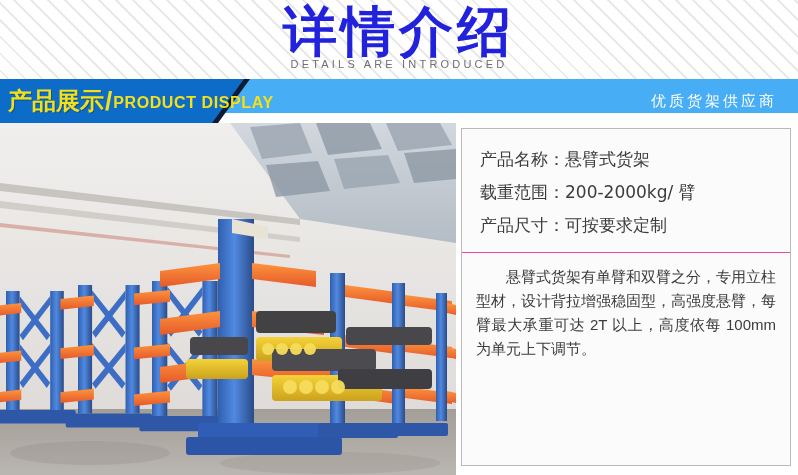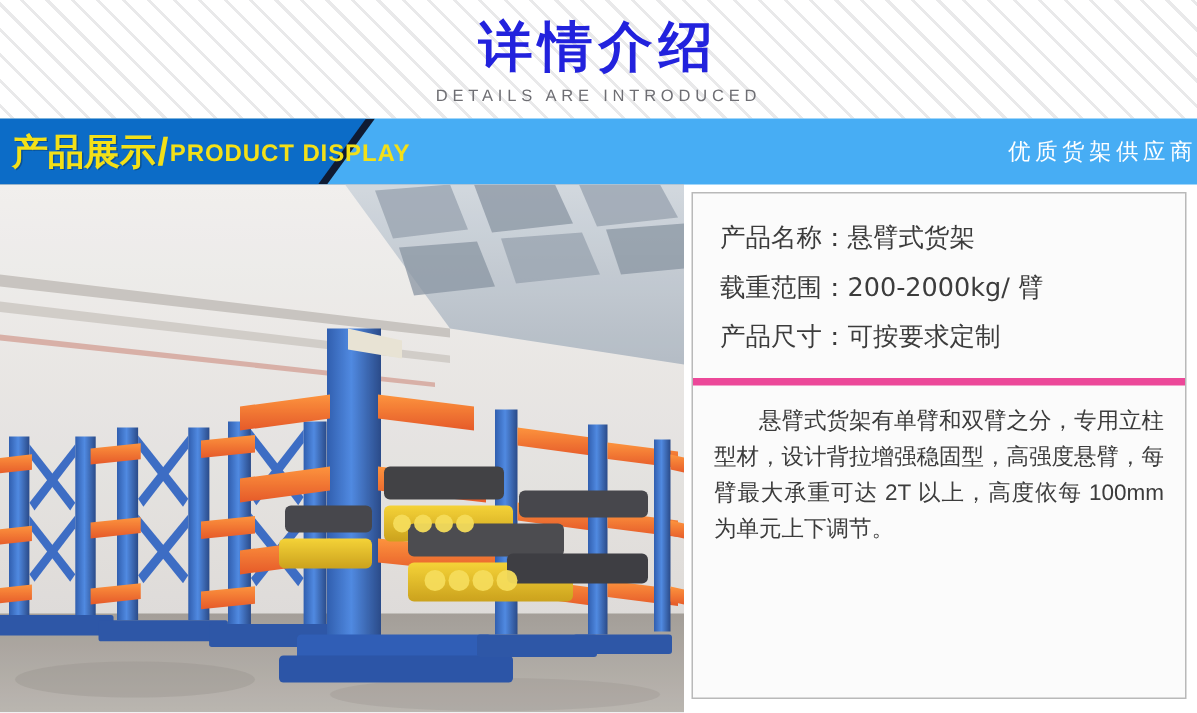--- a/index.html
+++ b/index.html
@@ -18,38 +18,38 @@
         45deg,
         #ffffff 0px, #ffffff 5px,
         #e9e9ea 5px, #e9e9ea 7px,
         #ffffff 7px, #ffffff 12px
       );
     overflow:hidden;
   }
   .banner-title{
     position:absolute;left:0;right:0;top:9px;
     text-align:center;
-    font-size:36px;line-height:44px;
+    font-size:54px;line-height:44px;
     font-weight:bold;
     color:#2222dd;
     letter-spacing:4px;
     font-family:Liberation Sans, sans-serif;
   }
   .banner-sub{
     position:absolute;left:0;right:0;top:57px;
     text-align:center;
     font-size:11px;line-height:14px;
     color:#6e6e73;
     letter-spacing:3.2px;
     font-family:"Liberation Sans",sans-serif;
   }
 
   
   .blue-bar{
-    position:absolute;left:0;top:79px;width:798px;height:44px;
+    position:absolute;left:0;top:79px;width:798px;height:34px;
     background:#47adf4;
   }
   .ribbon-shadow{
     position:absolute;left:0;top:0;width:250px;height:44px;
     background:#0f1b33;
     -webkit-clip-path:polygon(0 0, 250px 0, 218px 44px, 0 44px);
     clip-path:polygon(0 0, 250px 0, 218px 44px, 0 44px);
   }
   .ribbon{
     position:absolute;left:0;top:0;width:244px;height:44px;
@@ -72,21 +72,21 @@
     margin:0 1px 0 1px;
     font-family:"Liberation Sans",sans-serif;
   }
   .ribbon-en{
     font-size:16px;font-weight:bold;color:#f3e018;
     letter-spacing:.6px;
     font-family:"Liberation Sans",sans-serif;
     position:relative;top:2px;
   }
   .bar-slogan{
-    position:absolute;right:0;top:0;height:44px;
+    position:absolute;right:21px;top:0;height:44px;
     display:flex;align-items:center;
     font-size:15px;color:#ffffff;letter-spacing:3px;
     font-family:"DejaVu Sans","Liberation Sans",sans-serif;
   }
 
   
   .photo{
     position:absolute;left:0;top:123px;width:456px;height:352px;
     overflow:hidden;background:#9aa3ad;
   }
@@ -94,21 +94,21 @@
 
   
   .info-panel{
     position:absolute;left:461px;top:128px;width:330px;height:338px;
     background:#fbfbfb;
     border:1px solid #b9b9b9;
     box-sizing:border-box;
   }
   .spec-block{
     padding:14px 0 10px 18px;
-    border-bottom:5px solid #ec4899;
+    border-bottom:1px solid #ec4899;
   }
   .spec-row{
     font-size:17px;line-height:33px;color:#3c3c3c;
     font-family:"DejaVu Sans","Liberation Sans",sans-serif;
     white-space:nowrap;
   }
   .desc-block{
     padding:12px 14px 0 14px;
   }
   .desc-p{

